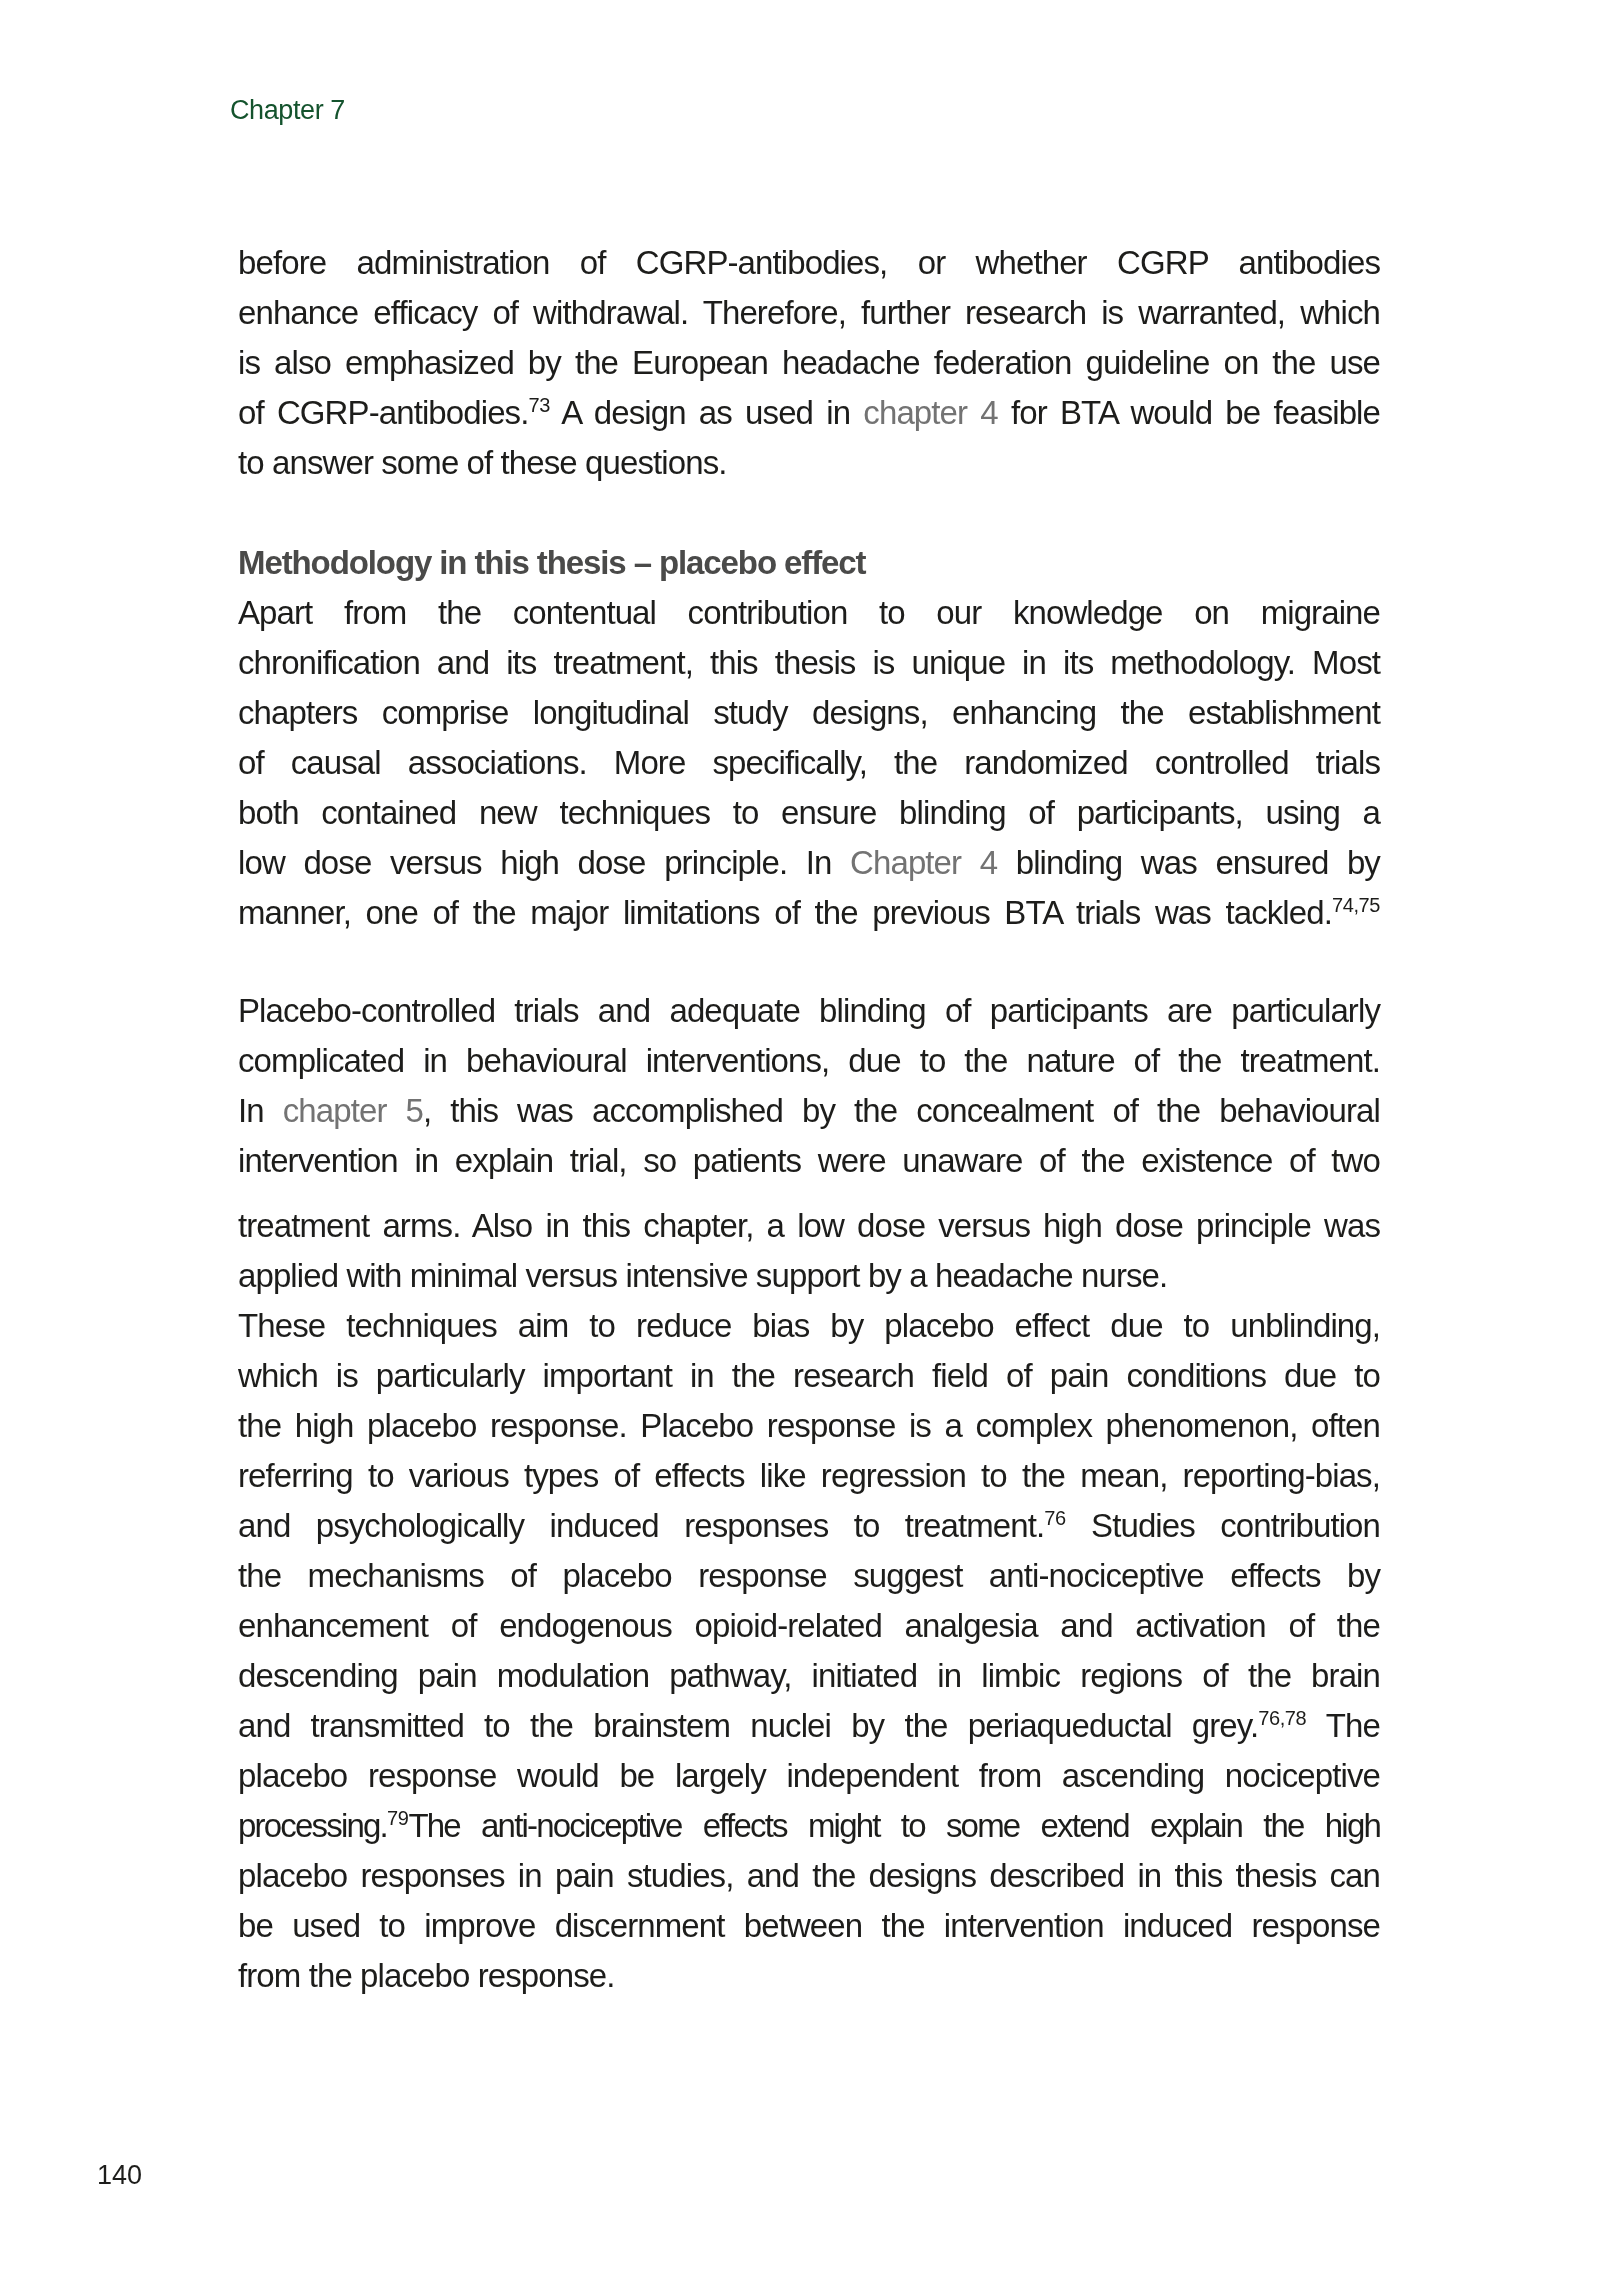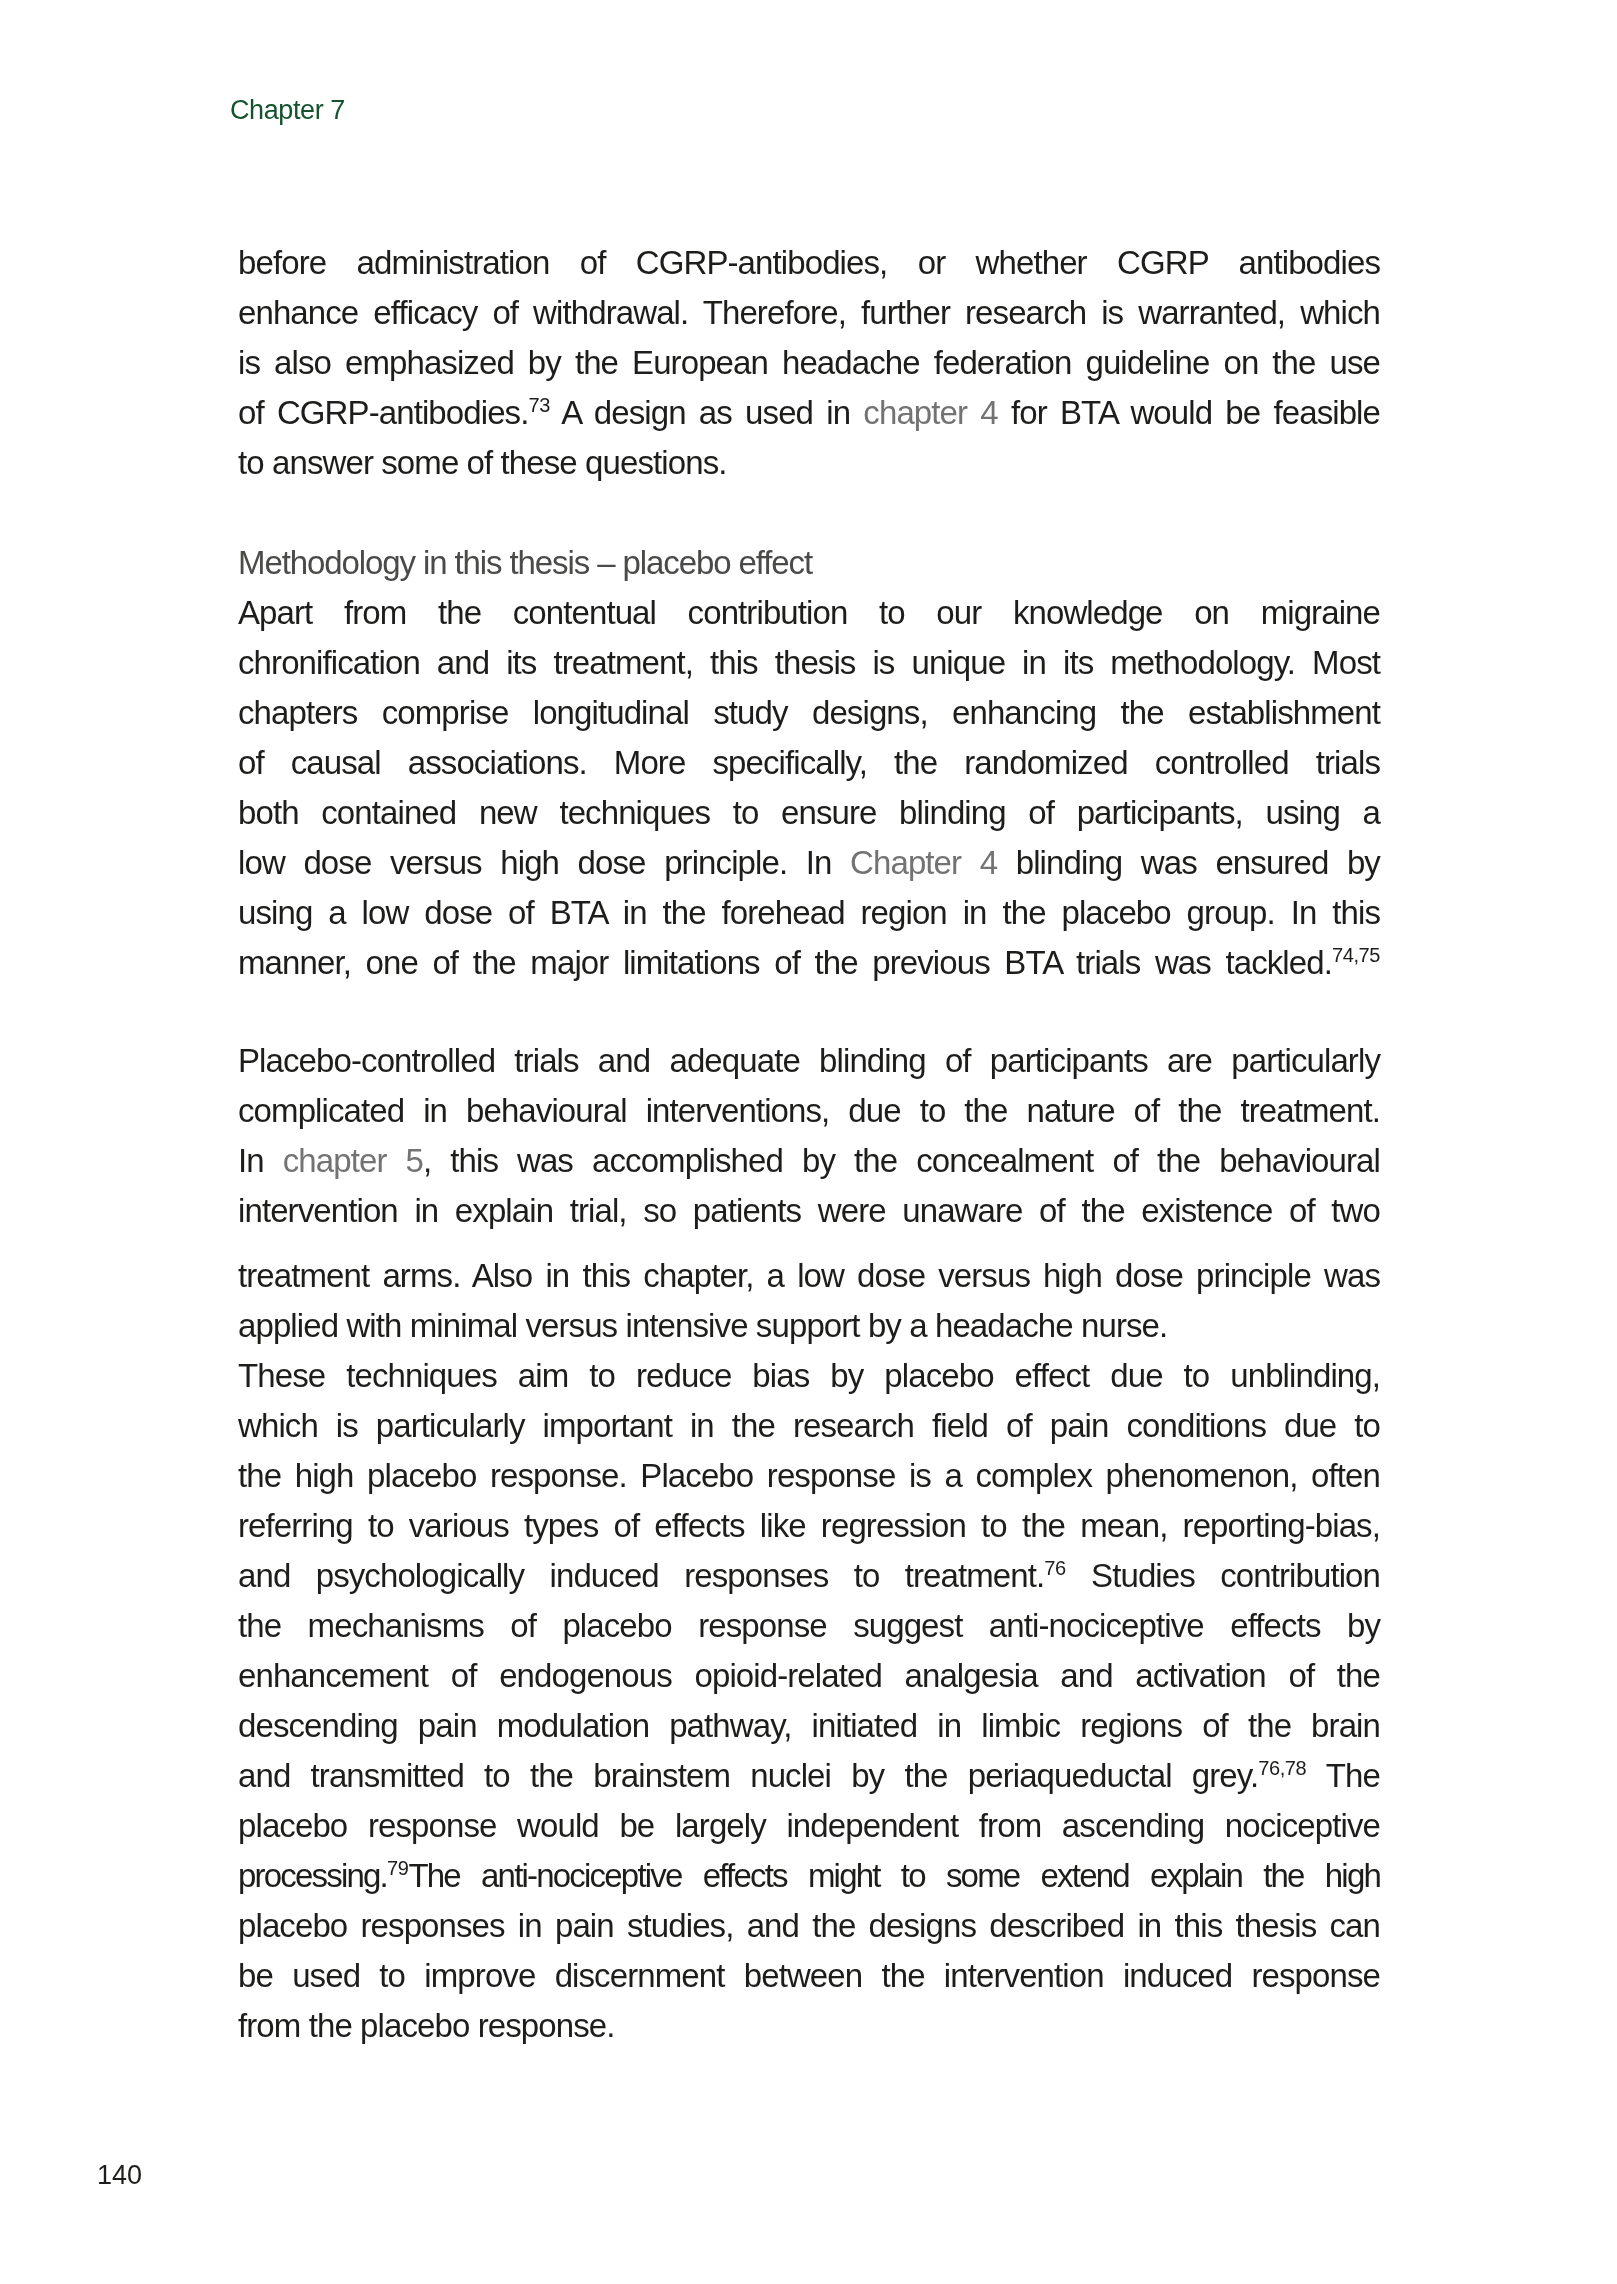--- a/index.html
+++ b/index.html
@@ -49,21 +49,21 @@
       text-align-last: justify;
       overflow: visible;
     }
     .line.last {
       text-align-last: left;
     }
     .line.blank {
       height: 50px;
     }
     .heading {
-      font-weight: normal;
+      font-weight: bold;
       color: #4a4a49;
       text-align-last: left;
       letter-spacing: -1.1px;
     }
     .ref {
       font-weight: normal;
       color: #737373;
     }
     sup {
       font-size: 20px;
@@ -96,21 +96,20 @@
 
   <div class="line heading">Methodology in this thesis – placebo effect</div>
 
   <div>
     <div class="line" style="white-space: normal;"><span>Apart from the contentual contribution to our knowledge on migraine</span></div>
     <div class="line" style="white-space: normal;"><span>chronification and its treatment, this thesis is unique in its methodology. Most</span></div>
     <div class="line" style="white-space: normal;"><span>chapters comprise longitudinal study designs, enhancing the establishment</span></div>
     <div class="line" style="white-space: normal;"><span>of causal associations. More specifically, the randomized controlled trials</span></div>
     <div class="line" style="white-space: normal;"><span>both contained new techniques to ensure blinding of participants, using a</span></div>
     <div class="line" style="white-space: normal;"><span>low dose versus high dose principle. In </span><span class="ref">Chapter 4</span><span> blinding was ensured by</span></div>
-    <div class="line" style="white-space: normal;"><span>using a low dose of BTA in the forehead region in the placebo group. In this</span></div>
     <div class="line" style="white-space: normal;"><span>manner, one of the major limitations of the previous BTA trials was tackled.</span><sup>74,75</sup></div>
     <div class="line" style="white-space: normal; margin-top: 48px;"><span>Placebo-controlled trials and adequate blinding of participants are particularly</span></div>
     <div class="line" style="white-space: normal;"><span>complicated in behavioural interventions, due to the nature of the treatment.</span></div>
     <div class="line" style="white-space: normal;"><span>In </span><span class="ref">chapter 5</span><span>, this was accomplished by the concealment of the behavioural</span></div>
     <div class="line" style="white-space: normal;"><span>intervention in explain trial, so patients were unaware of the existence of two</span></div>
     <div class="line" style="white-space: normal; margin-top: 15px;"><span>treatment arms. Also in this chapter, a low dose versus high dose principle was</span></div>
     <div class="line last"><span>applied with minimal versus intensive support by a headache nurse.</span></div>
   </div>
 
   <div>

